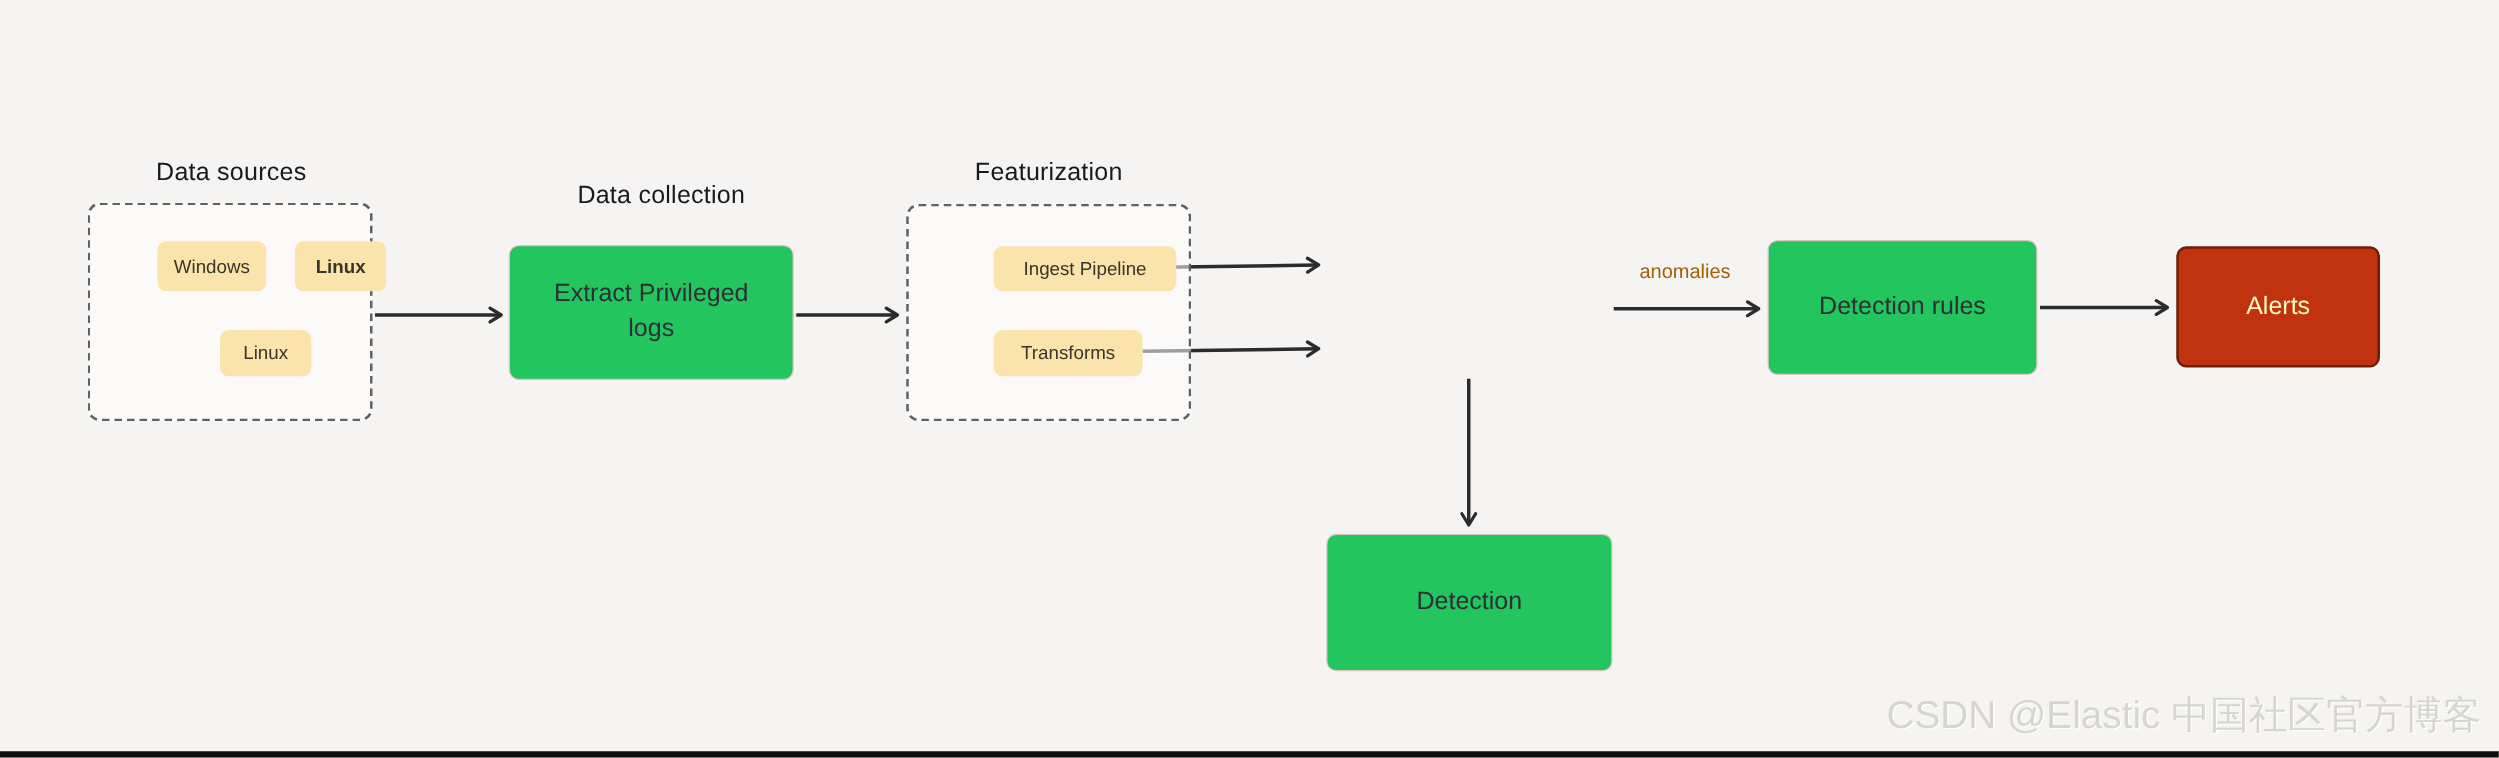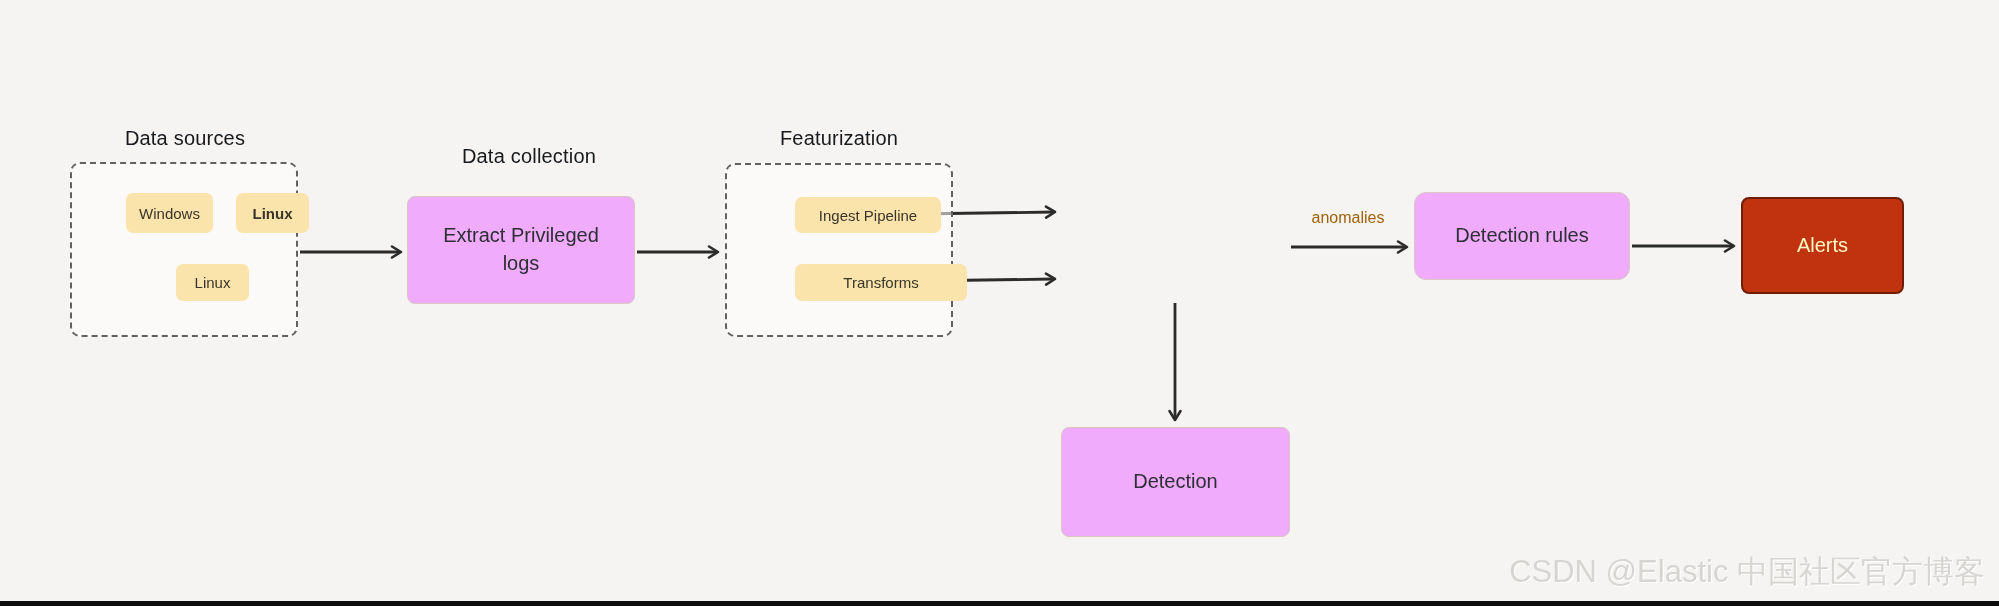--- a/index.html
+++ b/index.html
@@ -43,21 +43,21 @@
     display: flex;
     align-items: center;
     justify-content: center;
     font-size: 15px;
     color: #39352a;
     white-space: nowrap;
     margin-left: 29px;
   }
   .node {
     position: absolute;
-    background: #f0abfc;
+    background: #22c55e;
     border: 1.5px solid #d9c7c1;
     border-radius: 8px;
     display: flex;
     align-items: center;
     justify-content: center;
     text-align: center;
     font-size: 20px;
     line-height: 1.38;
     color: #2c2f33;
     padding: 0 22px;
@@ -117,26 +117,26 @@
 
   <div class="dashed-box" style="left:70px; top:162px; width:228px; height:175px;"></div>
   <div class="tag" style="left:97px; top:193px; width:87px; height:40px;">Windows</div>
   <div class="tag" style="left:207px; top:193px; width:73px; height:40px;font-weight:bold;">Linux</div>
   <div class="tag" style="left:147px; top:264px; width:73px; height:37px;">Linux</div>
 
   <div class="node" style="left:407px; top:196px; width:228px; height:108px;">Extract Privileged logs</div>
 
   <div class="dashed-box" style="left:725px; top:163px; width:228px; height:174px;"></div>
   <div class="tag" style="left:766px; top:197px; width:146px; height:36px;">Ingest Pipeline</div>
-  <div class="tag" style="left:766px; top:264px; width:172px; height:37px;">Transforms</div>
+  <div class="tag" style="left:766px; top:264px; width:119px; height:37px;">Transforms</div>
 
 
   <div class="edge-label" style="left:1306px; top:209px; width:84px;">anomalies</div>
 
-  <div class="node" style="left:1414px; top:192px; width:216px; height:88px;border-radius:12px;">Detection rules</div>
+  <div class="node" style="left:1414px; top:192px; width:216px; height:108px;">Detection rules</div>
 
   <div class="node alert" style="left:1741px; top:197px; width:163px; height:97px;">Alerts</div>
 
   <div class="node" style="left:1061px; top:427px; width:229px; height:110px;">Detection</div>
 
   <div class="watermark">CSDN @Elastic 中国社区官方博客</div>
 
   <div class="bottom-bar"></div>
 
 </div>

